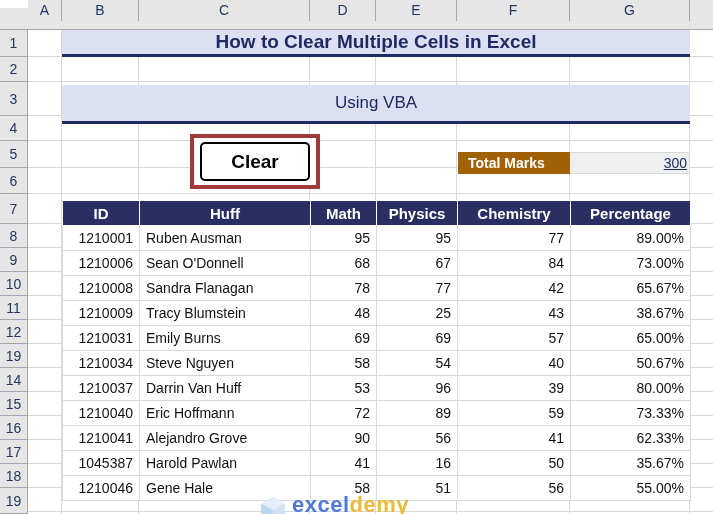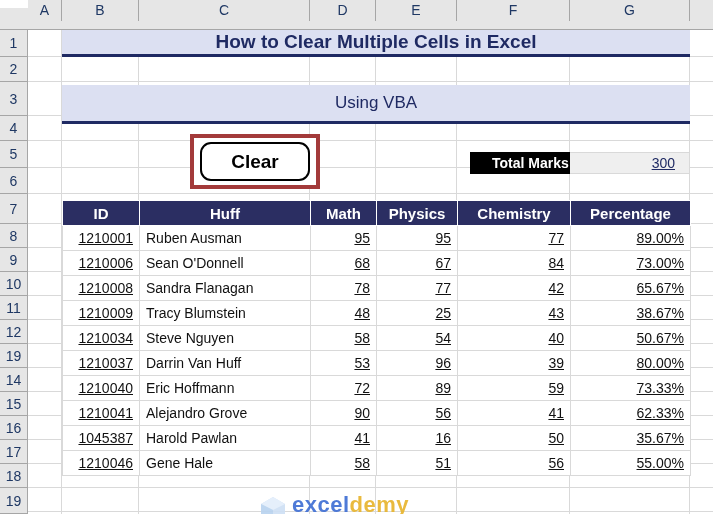--- a/index.html
+++ b/index.html
@@ -59,50 +59,50 @@
   .banner.title{font-size:19px;}
   .banner.sub{font-size:17px;font-weight:normal;}
 
   
   .clear-frame{
     position:absolute;box-sizing:border-box;
     border:4px solid #a33a3a;background:#ffffff;
   }
   .clear-btn{
     position:absolute;box-sizing:border-box;
-    border:2px solid #000000;border-radius:11px;background:#ffffff;
+    border:2px solid #000000;border-radius:5px;background:#ffffff;
     display:flex;align-items:center;justify-content:center;
     font-size:19px;font-weight:bold;color:#000;
     cursor:pointer;
   }
 
   
   .tm-label{
     position:absolute;box-sizing:border-box;
-    background:#000000;color:#ffffff;font-weight:bold;font-size:14px;
-    display:flex;align-items:center;padding-left:22px;margin-left:12px;
+    background:#a16207;color:#ffffff;font-weight:bold;font-size:14px;
+    display:flex;align-items:center;padding-left:10px;
   }
   .tm-value{
     position:absolute;box-sizing:border-box;
     background:#efefef;color:#1f2a63;font-size:14px;
-    display:flex;align-items:center;justify-content:flex-end;padding-right:14px;
+    display:flex;align-items:center;justify-content:flex-end;padding-right:2px;
     border:1px solid #d9d9d9;border-left:none;text-decoration:underline;
   }
 
   
   .dtable{position:absolute;border-collapse:collapse;table-layout:fixed;}
   .dtable th{
     background:#2b2e62;color:#ffffff;font-weight:bold;font-size:15px;
     text-align:center;border:1px solid #ffffff;padding:0;height:24px;
   }
   .dtable td{
     border:1px solid #d9d9d9;font-size:14px;color:#111;
     padding:0 6px;height:24px;background:#ffffff;
   }
-  .dtable td.num{text-align:right;text-decoration:underline;}
+  .dtable td.num{text-align:right;}
   .dtable td.txt{text-align:left;}
   .dtable tbody tr td:first-child{border-left:1px solid #d9d9d9;}
 
   
   .watermark{
     position:absolute;display:flex;align-items:center;gap:6px;
     pointer-events:none;opacity:.92;
   }
   .wm-cube{width:26px;height:28px;position:relative;}
   .wm-text{display:flex;flex-direction:column;line-height:1;}
@@ -237,20 +237,28 @@
       </tr>
       <tr>
         <td class="num">1210009</td>
         <td class="txt">Tracy Blumstein</td>
         <td class="num">48</td>
         <td class="num">25</td>
         <td class="num">43</td>
         <td class="num">38.67%</td>
       </tr>
       <tr>
+        <td class="num">1210031</td>
+        <td class="txt">Emily Burns</td>
+        <td class="num">69</td>
+        <td class="num">69</td>
+        <td class="num">57</td>
+        <td class="num">65.00%</td>
+      </tr>
+      <tr>
         <td class="num">1210034</td>
         <td class="txt">Steve Nguyen</td>
         <td class="num">58</td>
         <td class="num">54</td>
         <td class="num">40</td>
         <td class="num">50.67%</td>
       </tr>
       <tr>
         <td class="num">1210037</td>
         <td class="txt">Darrin Van Huff</td>

